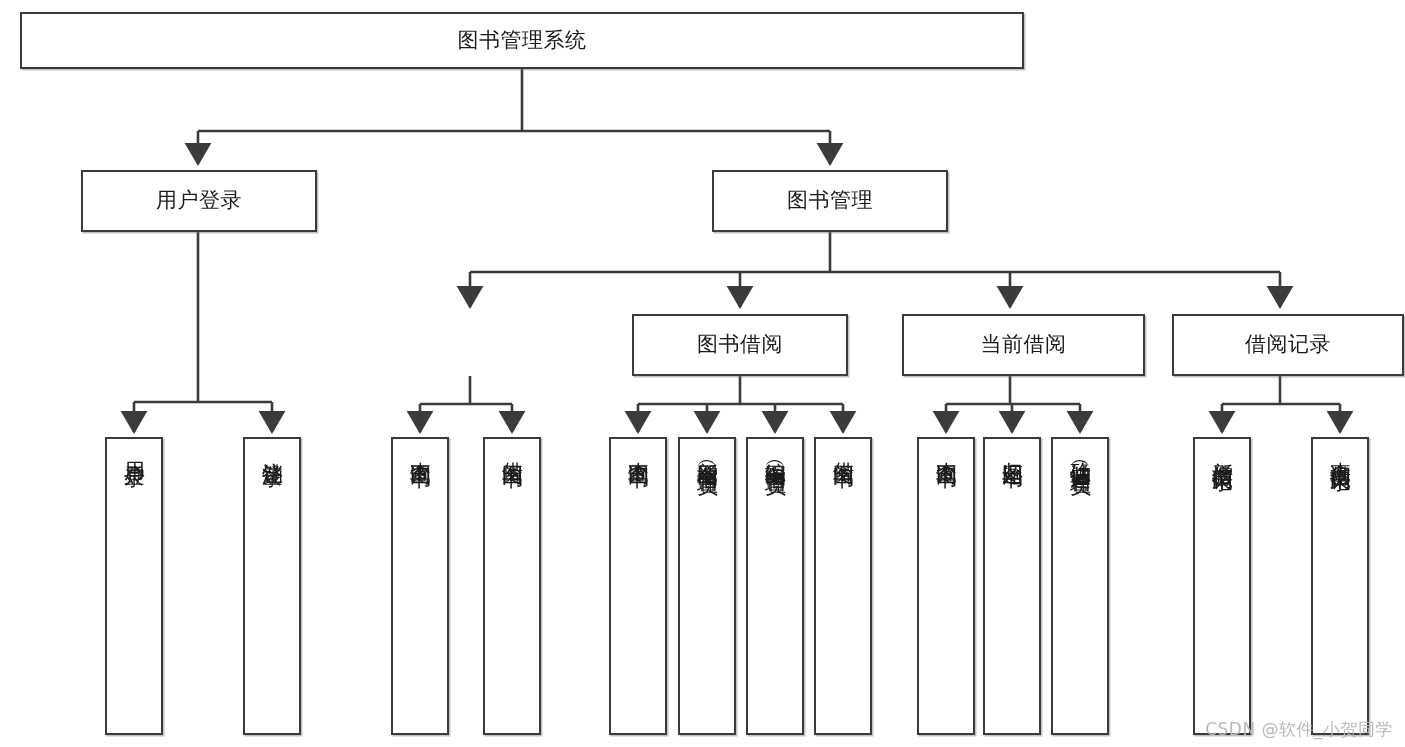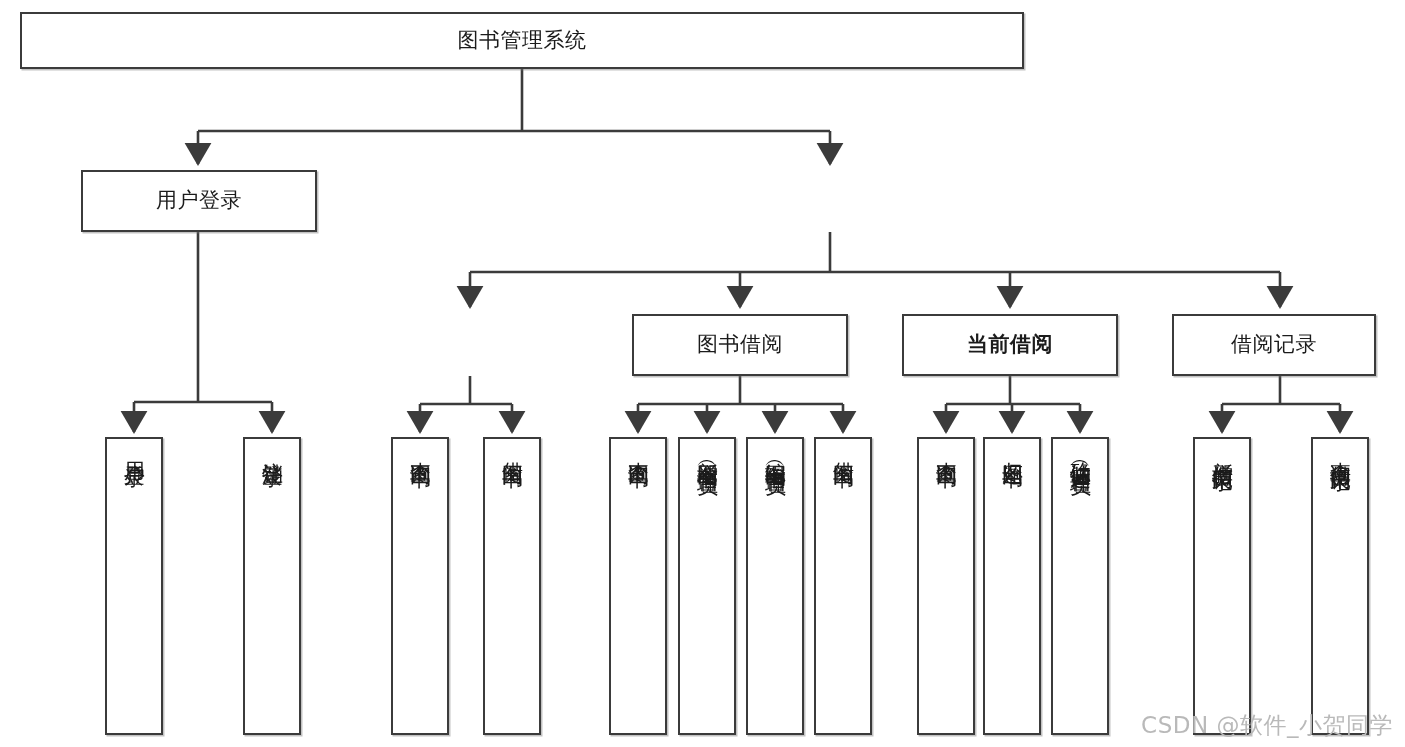--- a/index.html
+++ b/index.html
@@ -50,21 +50,21 @@
     font-size: 21px;
     line-height: 1.1;
     letter-spacing: 2px;
     white-space: nowrap;
   }
   #watermark {
     position: absolute;
     right: 12px;
     bottom: 6px;
     color: #b9b9b9;
-    font-size: 23px;
+    font-size: 17px;
     letter-spacing: 0.5px;
     white-space: nowrap;
     pointer-events: none;
   }
 </style>
 </head>
 <body>
 
 <div id="canvas">
 
@@ -118,28 +118,31 @@
     </g>
   </svg>
 
   <div class="node" style="left:20px; top:12px; width:1004px; height:57px;">
     <span class="label">图书管理系统</span>
   </div>
 
   <div class="node" style="left:81px; top:170px; width:236px; height:62px;">
     <span class="label">用户登录</span>
   </div>
+  <div class="node" style="left:712px; top:170px; width:236px; height:62px;">
+    <span class="label">图书管理</span>
+  </div>
 
   <div class="node" style="left:632px; top:314px; width:216px; height:62px;align-items:center;">
     <span class="label">图书借阅</span>
   </div>
-  <div class="node" style="left:902px; top:314px; width:216px; height:62px;font-weight:bold;">
+  <div class="node" style="left:902px; top:314px; width:243px; height:62px;">
     <span class="label">当前借阅</span>
   </div>
-  <div class="node" style="left:1172px; top:314px; width:204px; height:62px;justify-content:center;">
+  <div class="node" style="left:1172px; top:314px; width:232px; height:62px;justify-content:center;">
     <span class="label">借阅记录</span>
   </div>
 
   <div class="node leaf" style="left:105px; top:437px; width:58px; height:298px;">
     <span class="label">用户登录</span>
   </div>
   <div class="node leaf" style="left:243px; top:437px; width:58px; height:298px;">
     <span class="label">注销登录</span>
   </div>
 

